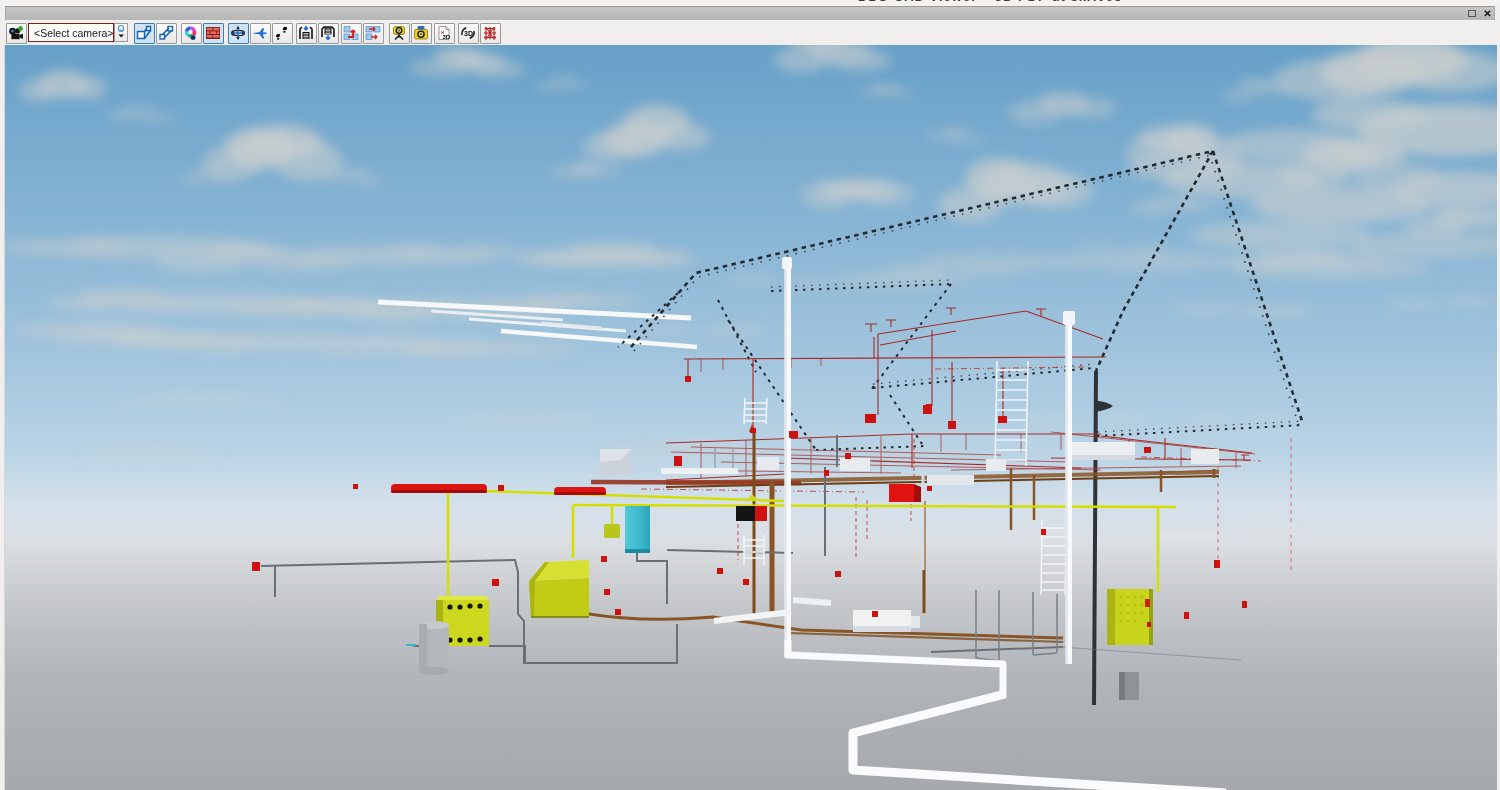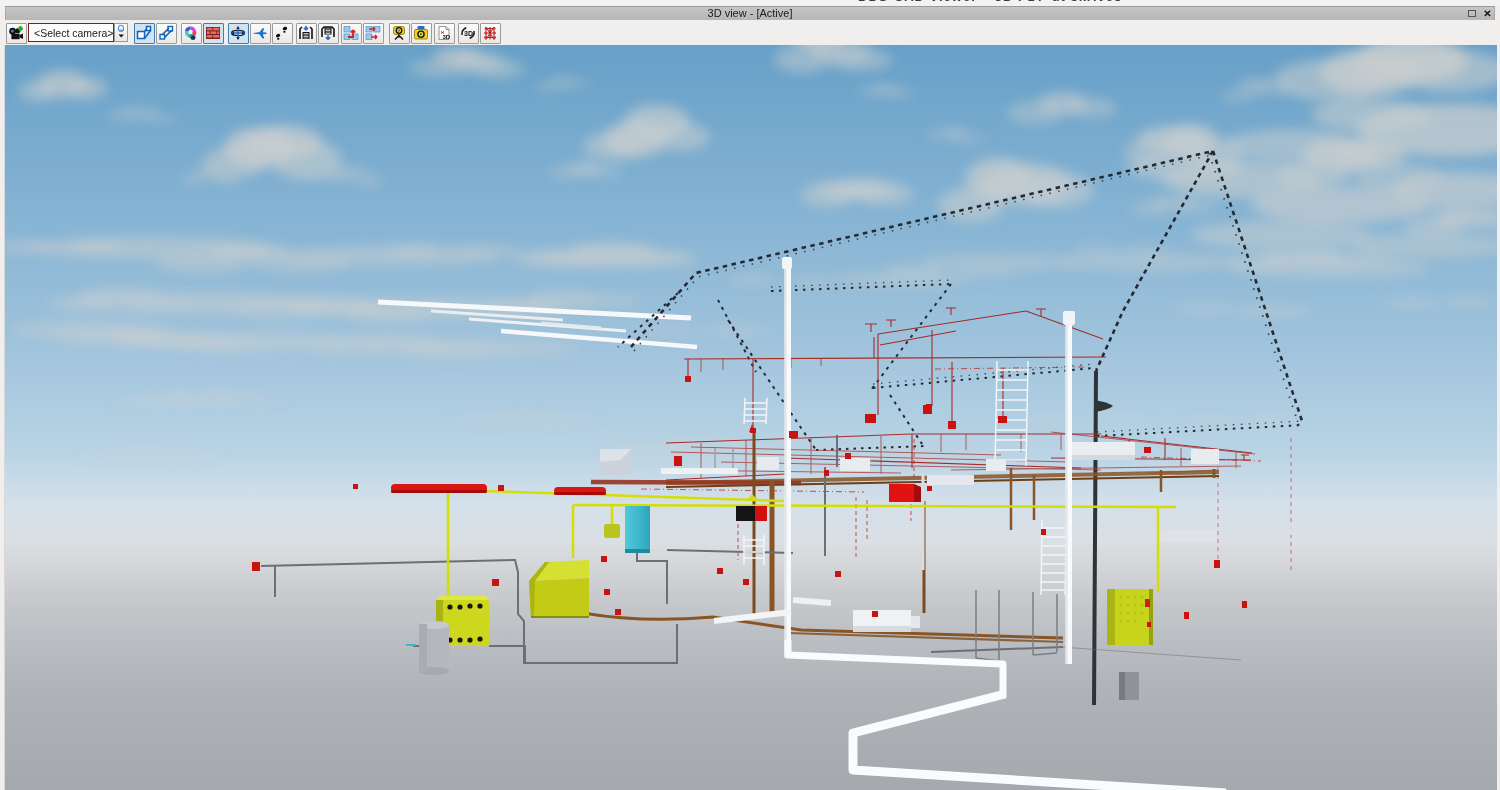--- a/index.html
+++ b/index.html
@@ -15,21 +15,20 @@
 #combo{position:absolute;left:28px;top:3px;width:86px;height:19px;background:#fcfcfb;border:1px solid #7f1d1d;font-size:10.5px;line-height:18px;color:#1a1a1a;padding-left:5px;box-sizing:border-box;white-space:nowrap;overflow:hidden;}
 #combobtn{position:absolute;left:114px;top:3px;width:14px;height:19px;background:linear-gradient(#fafafa,#e8e7e5);border:1px solid #9b9b9b;box-sizing:border-box;}
 #viewport{position:absolute;left:4px;top:45px;width:1492px;height:745px;border-left:1px solid #d8d8d8;border-right:1px solid #d8d8d8;box-sizing:border-box;}
 </style>
 </head>
 <body>
 <div id="topstrip">
     <span class="t">DDS-CAD Viewer – 3D PDF ut skrives</span>
   </div>
 <div id="titlebar">
-  <div class="txt">3D view - [Active]</div>
   <div class="btn" style="left:1461px;"><svg width="11" height="11">
         <rect x="1.5" y="2.5" width="7" height="6" fill="none" stroke="#555" stroke-width="1"></rect>
       </svg></div>
   <div class="btn" style="left:1476px;font-weight:bold;">✕</div>
 </div>
 <div id="toolbar">
 
   <div class="tbtn" style="left:6px;">
     <svg width="16" height="16" viewBox="0 0 16 16">
       <circle cx="4.6" cy="6.2" r="3.4" fill="#111"></circle>

